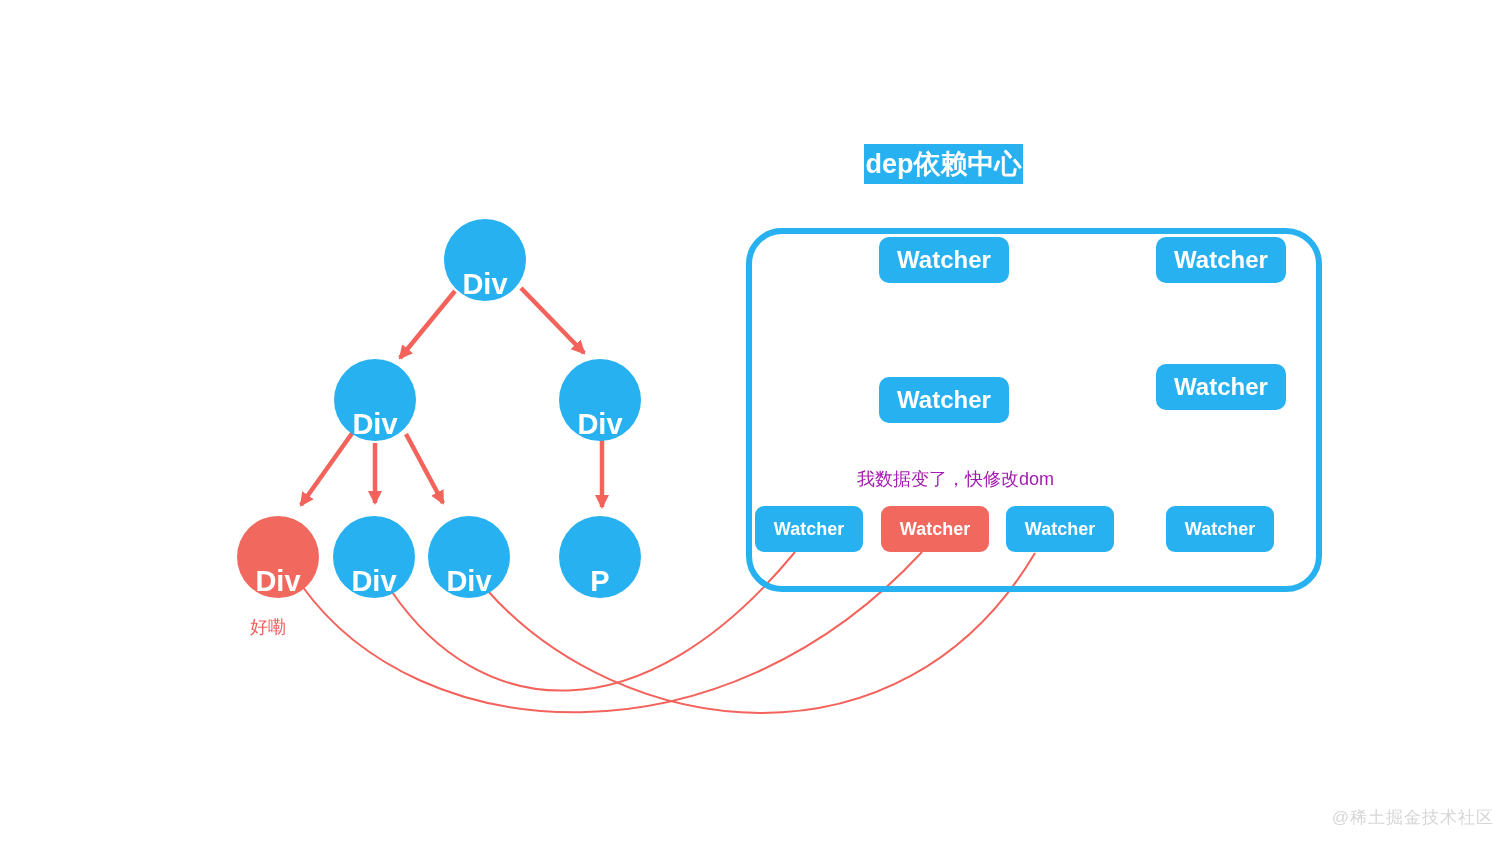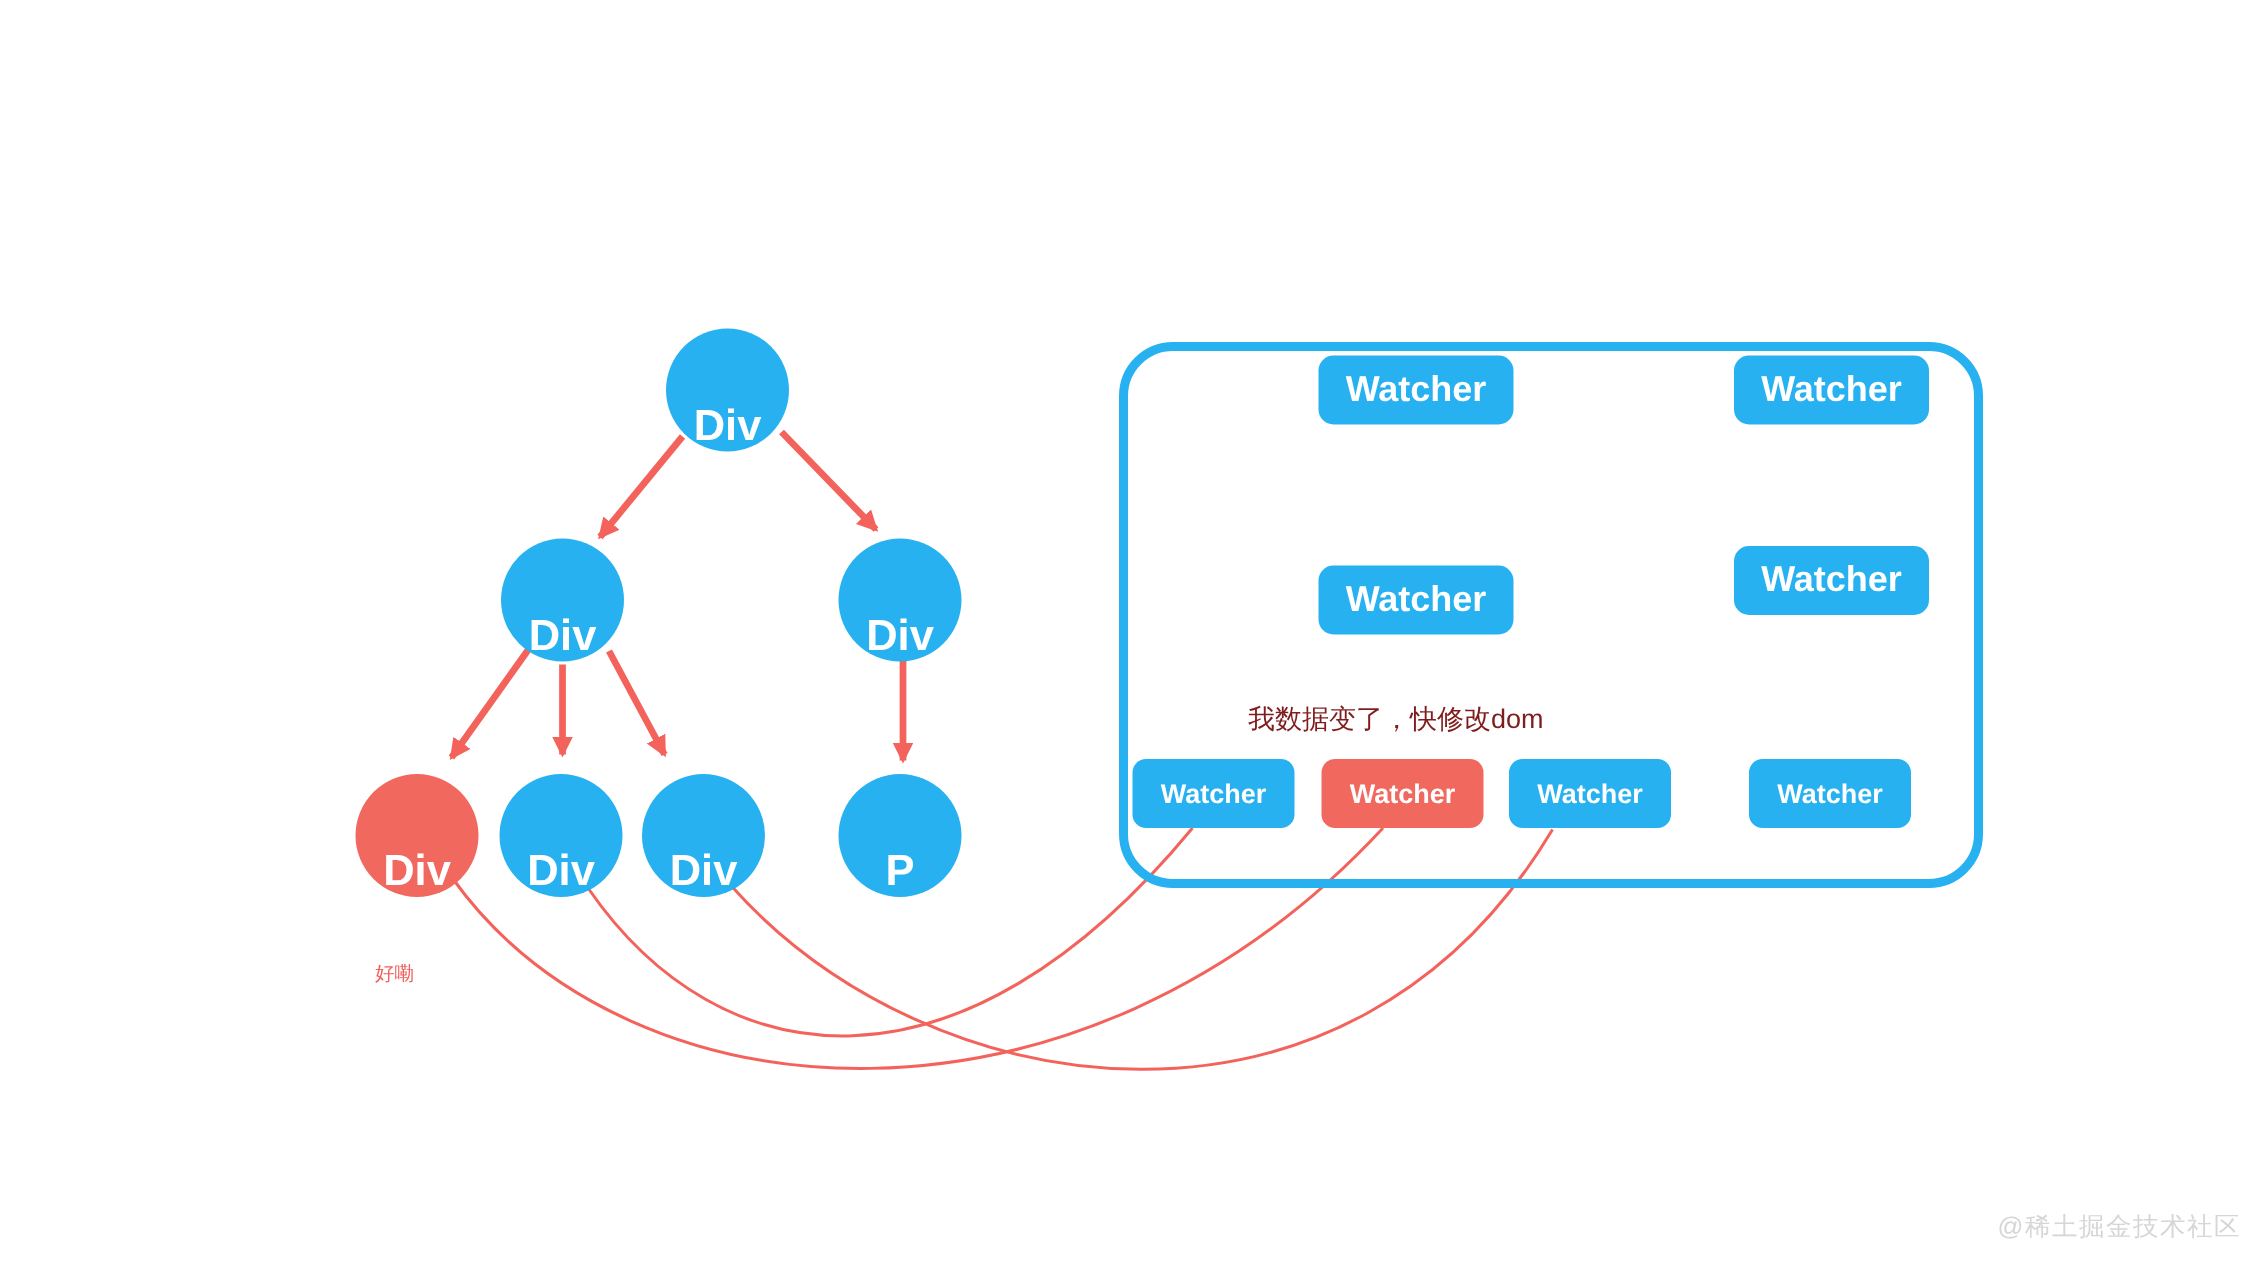--- a/index.html
+++ b/index.html
@@ -13,42 +13,42 @@
     letter-spacing:1px;
   }
   .edges{position:absolute;left:0;top:0;width:1512px;height:851px;z-index:1;}
   .node{
     position:absolute;width:82px;height:82px;border-radius:50%;
     background:#27b1f1;color:#ffffff;display:flex;align-items:flex-end;
     justify-content:center;font-size:29px;font-weight:bold;z-index:2;
   }
   .node.red{background:#f1695e;}
   .node-note{
-    position:absolute;left:250px;top:615px;width:60px;font-size:13px;
-    color:#f0615c;z-index:2;margin-top:25px;
+    position:absolute;left:250px;top:615px;width:60px;font-size:18px;
+    color:#f0615c;z-index:2;
   }
   .dep-label{
     position:absolute;left:864px;top:144px;width:159px;height:40px;
     background:#27b1f1;color:#ffffff;font-size:27px;font-weight:bold;
     display:flex;align-items:center;justify-content:center;z-index:2;
   }
   .dep-box{
     position:absolute;left:746px;top:228px;width:576px;height:364px;
     border:6px solid #27b1f1;border-radius:36px;box-sizing:border-box;
     background:transparent;z-index:2;
   }
   .watcher{
     position:absolute;background:#27b1f1;color:#ffffff;font-weight:bold;
     display:flex;align-items:center;justify-content:center;z-index:3;
   }
   .watcher.large{width:130px;height:46px;border-radius:10px;font-size:24px;}
   .watcher.small{width:108px;height:46px;border-radius:9px;font-size:18px;}
   .watcher.red{background:#f1695e;}
   .speech-text{
-    position:absolute;left:832px;top:467px;font-size:18px;color:#7f1d1d;
+    position:absolute;left:857px;top:467px;font-size:18px;color:#a21caf;
     z-index:3;white-space:nowrap;
   }
   .watermark{
     position:absolute;right:18px;top:806px;font-size:17px;color:#d6d6d6;
     z-index:3;letter-spacing:1px;
   }
 </style>
 </head>
 <body>
 
@@ -67,20 +67,21 @@
     <line x1="353" y1="432" x2="301" y2="505" stroke="#f3635b" stroke-width="4.5" marker-end="url(#ah)"></line>
     <line x1="375" y1="443" x2="375" y2="503" stroke="#f3635b" stroke-width="4.5" marker-end="url(#ah)"></line>
     <line x1="406" y1="434" x2="443" y2="503" stroke="#f3635b" stroke-width="4.5" marker-end="url(#ah)"></line>
     <line x1="602" y1="437" x2="602" y2="507" stroke="#f3635b" stroke-width="4.5" marker-end="url(#ah)"></line>
 
     <path d="M302 586 C420 750 720 770 922 552" fill="none" stroke="#f3635b" stroke-width="2"></path>
     <path d="M392 592 C480 720 640 740 795 552" fill="none" stroke="#f3635b" stroke-width="2"></path>
     <path d="M487 590 C620 740 900 780 1035 553" fill="none" stroke="#f3635b" stroke-width="2"></path>
   </svg>
 
+  <div class="dep-label">dep依赖中心</div>
   <div class="dep-box"></div>
 
   <div class="watcher large" style="left:879px;top:237px;">
     <span>Watcher</span>
   </div>
   <div class="watcher large" style="left:1156px;top:237px;">
     <span>Watcher</span>
   </div>
   <div class="watcher large" style="left:879px;top:377px;">
     <span>Watcher</span>

